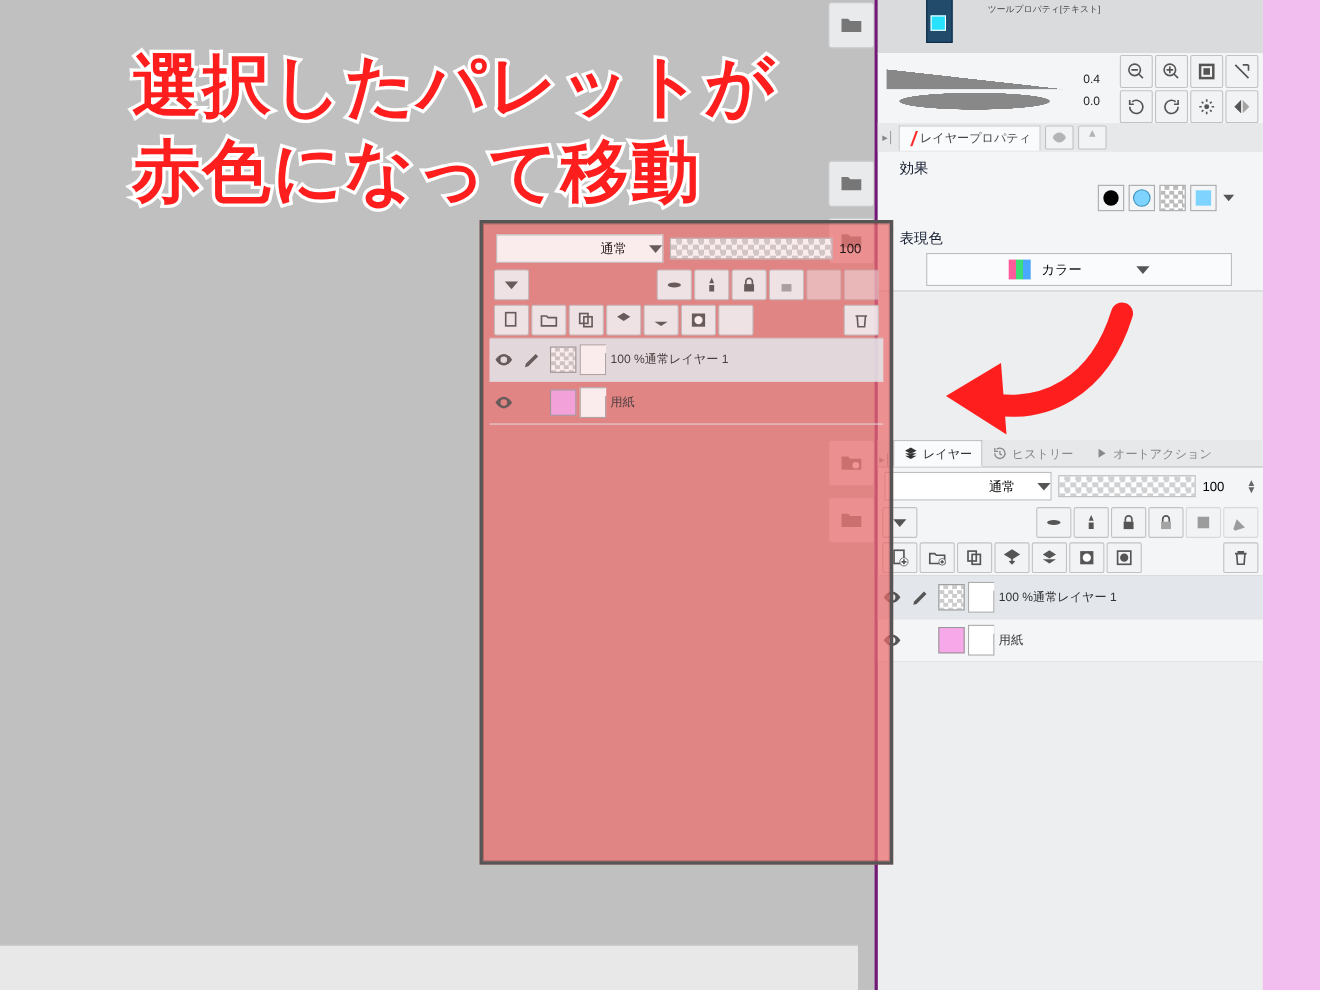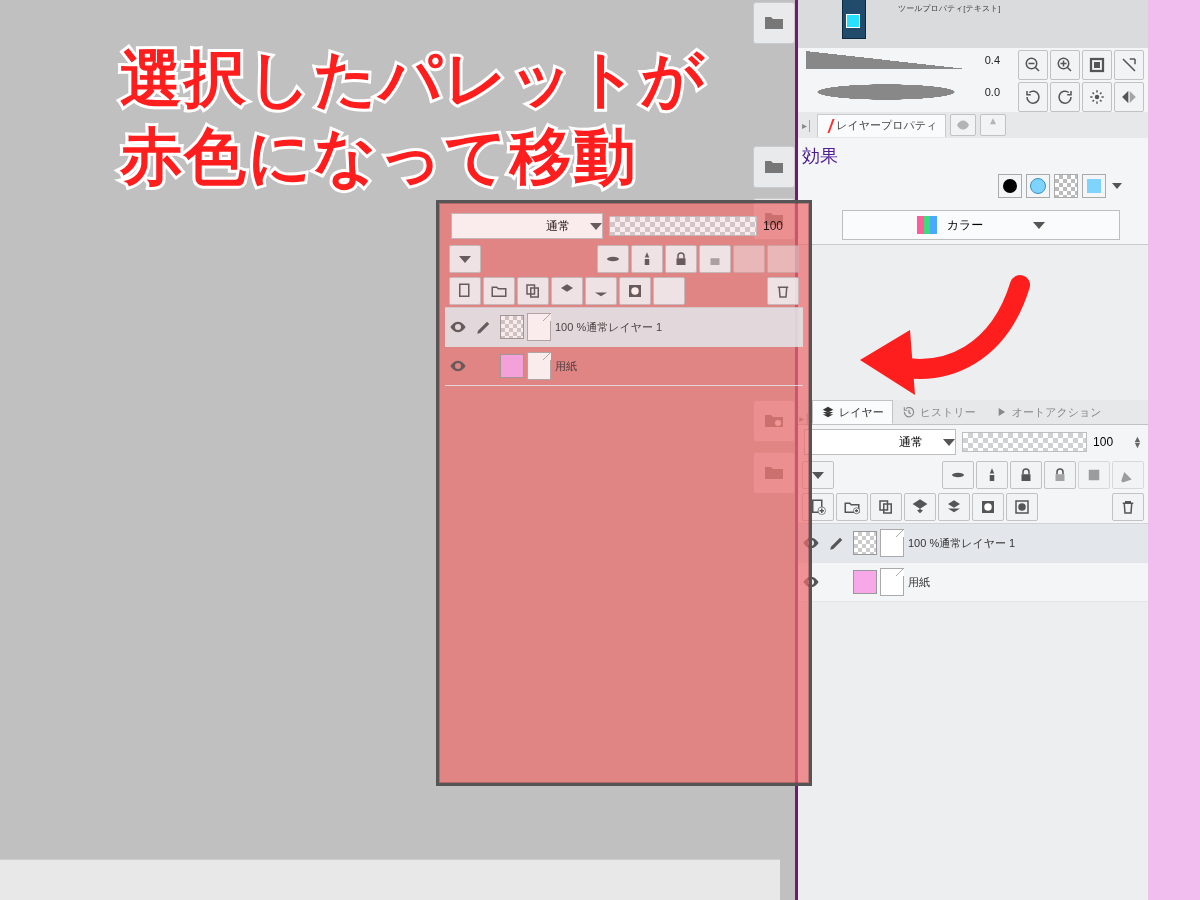--- a/index.html
+++ b/index.html
@@ -12,33 +12,33 @@
   .dock-icons{position:absolute;left:753px;top:0;width:42px;height:480px;}
   .dock-btn{width:40px;height:40px;margin:2px 0;background:#e8eaec;border:1px solid #c8cacc;border-radius:3px;display:flex;align-items:center;justify-content:center;color:#777;}
   .dock-btn svg{width:24px;height:24px;}
   
   .top-mini{position:absolute;left:0;top:0;width:350px;height:48px;background:#d9dbdd;border-bottom:1px solid #bcbec0;overflow:hidden;}
   .thumb{position:absolute;left:44px;top:-5px;width:22px;height:42px;background:#214a6b;border:1px solid #0a2a44;}
   .thumb-inner{position:absolute;left:3px;top:18px;width:12px;height:12px;background:#27e1ff;border:1px solid #fff;}
   .spec-label{position:absolute;left:100px;top:3px;font-size:8px;color:#444;}
   .tool-row{position:absolute;left:0;top:48px;width:350px;height:64px;background:#f4f5f7;border-bottom:1px solid #c8cacc;}
   .slider-a,.slider-b{position:absolute;left:8px;width:200px;height:24px;display:flex;align-items:center;}
-  .slider-a{top:0}.slider-b{top:32px}
+  .slider-a{top:12px}.slider-b{top:32px}
   .triangle{width:160px;height:18px;position:relative;margin-right:6px;background:linear-gradient(to top right,#888 0 50%,transparent 50%);}
   .triangle.b{background:radial-gradient(ellipse at center,#888 60%,transparent 61%);}
   .numval{font-size:11px;color:#222;width:28px;text-align:right;}
   .icon-grid{position:absolute;left:220px;top:2px;display:grid;grid-template-columns:repeat(4,30px);grid-template-rows:repeat(2,30px);gap:2px;}
   .ibtn{width:28px;height:28px;border:1px solid #c0c2c4;background:#f2f3f5;display:flex;align-items:center;justify-content:center;color:#555;border-radius:2px;}
   .ibtn svg{width:18px;height:18px;}
   
   .lp-panel{position:absolute;left:0;top:112px;width:350px;background:#f4f5f7;border-bottom:1px solid #c8cacc;padding-bottom:4px;}
   .lp-tabbar{height:26px;background:#e6e8ea;display:flex;align-items:center;padding-left:4px;gap:4px;}
   .lp-tab{height:22px;padding:0 8px;background:#fafbfc;border:1px solid #c8cacc;border-bottom:none;display:flex;align-items:center;gap:4px;font-size:11px;color:#444;}
   .lp-badge{display:inline-block;width:4px;height:14px;border-right:2px solid #ff2a2a;transform:skewX(-20deg);}
-  .lp-sect{padding:6px 4px 2px;font-size:18px;color:#4c1d95;}
+  .lp-sect{padding:6px 20px 2px;font-size:13px;color:#0f172a;}
   .fx-row{display:flex;gap:4px;justify-content:flex-end;padding:4px 26px 10px 10px;align-items:center;}
   .fx-sw{width:22px;height:22px;border:1px solid #aaa;display:flex;align-items:center;justify-content:center;}
   .fx-circle{width:14px;height:14px;border-radius:50%;}
   .fx-checker{background:repeating-conic-gradient(#bbb 0 25%,#fff 0 50%) 0 0/8px 8px;}
   .fx-black{background:#000;}
   .fx-tri{width:0;height:0;border-left:5px solid transparent;border-right:5px solid transparent;border-top:6px solid #555;margin-left:2px;}
   .color-drop{height:28px;border:1px solid #bcbec0;margin:2px 28px 0 44px;display:flex;align-items:center;justify-content:center;gap:10px;background:#fafbfc;}
   .color-chip{width:20px;height:18px;background:linear-gradient(to right,#ff5a99 0 33%,#3bdc7a 33% 66%,#4aa8ff 66% 100%);}
   
   .layer-panel{position:absolute;left:0;top:400px;width:350px;background:#f4f5f7;}
@@ -207,20 +207,21 @@
           </div>
         <div class="fx-sw">
             <div class="fx-circle" style="background:#7fd4ff;border:1px solid #3a90c0"></div>
           </div>
         <div class="fx-sw fx-checker"></div>
         <div class="fx-sw">
             <div style="width:14px;height:14px;background:#7fd4ff"></div>
           </div>
         <div class="fx-tri"></div>
       </div>
+      <div class="lp-sect">表現色</div>
       <div class="color-drop">
         <div class="color-chip"></div>
         <span>カラー</span>
         <div class="dd-tri" style="margin-left:40px"></div>
       </div>
     </div>
 
     <div class="layer-panel">
       <div class="panel-tabs">
         <span style="width:14px;text-align:center;color:#888;font-size:10px">▸│</span>

